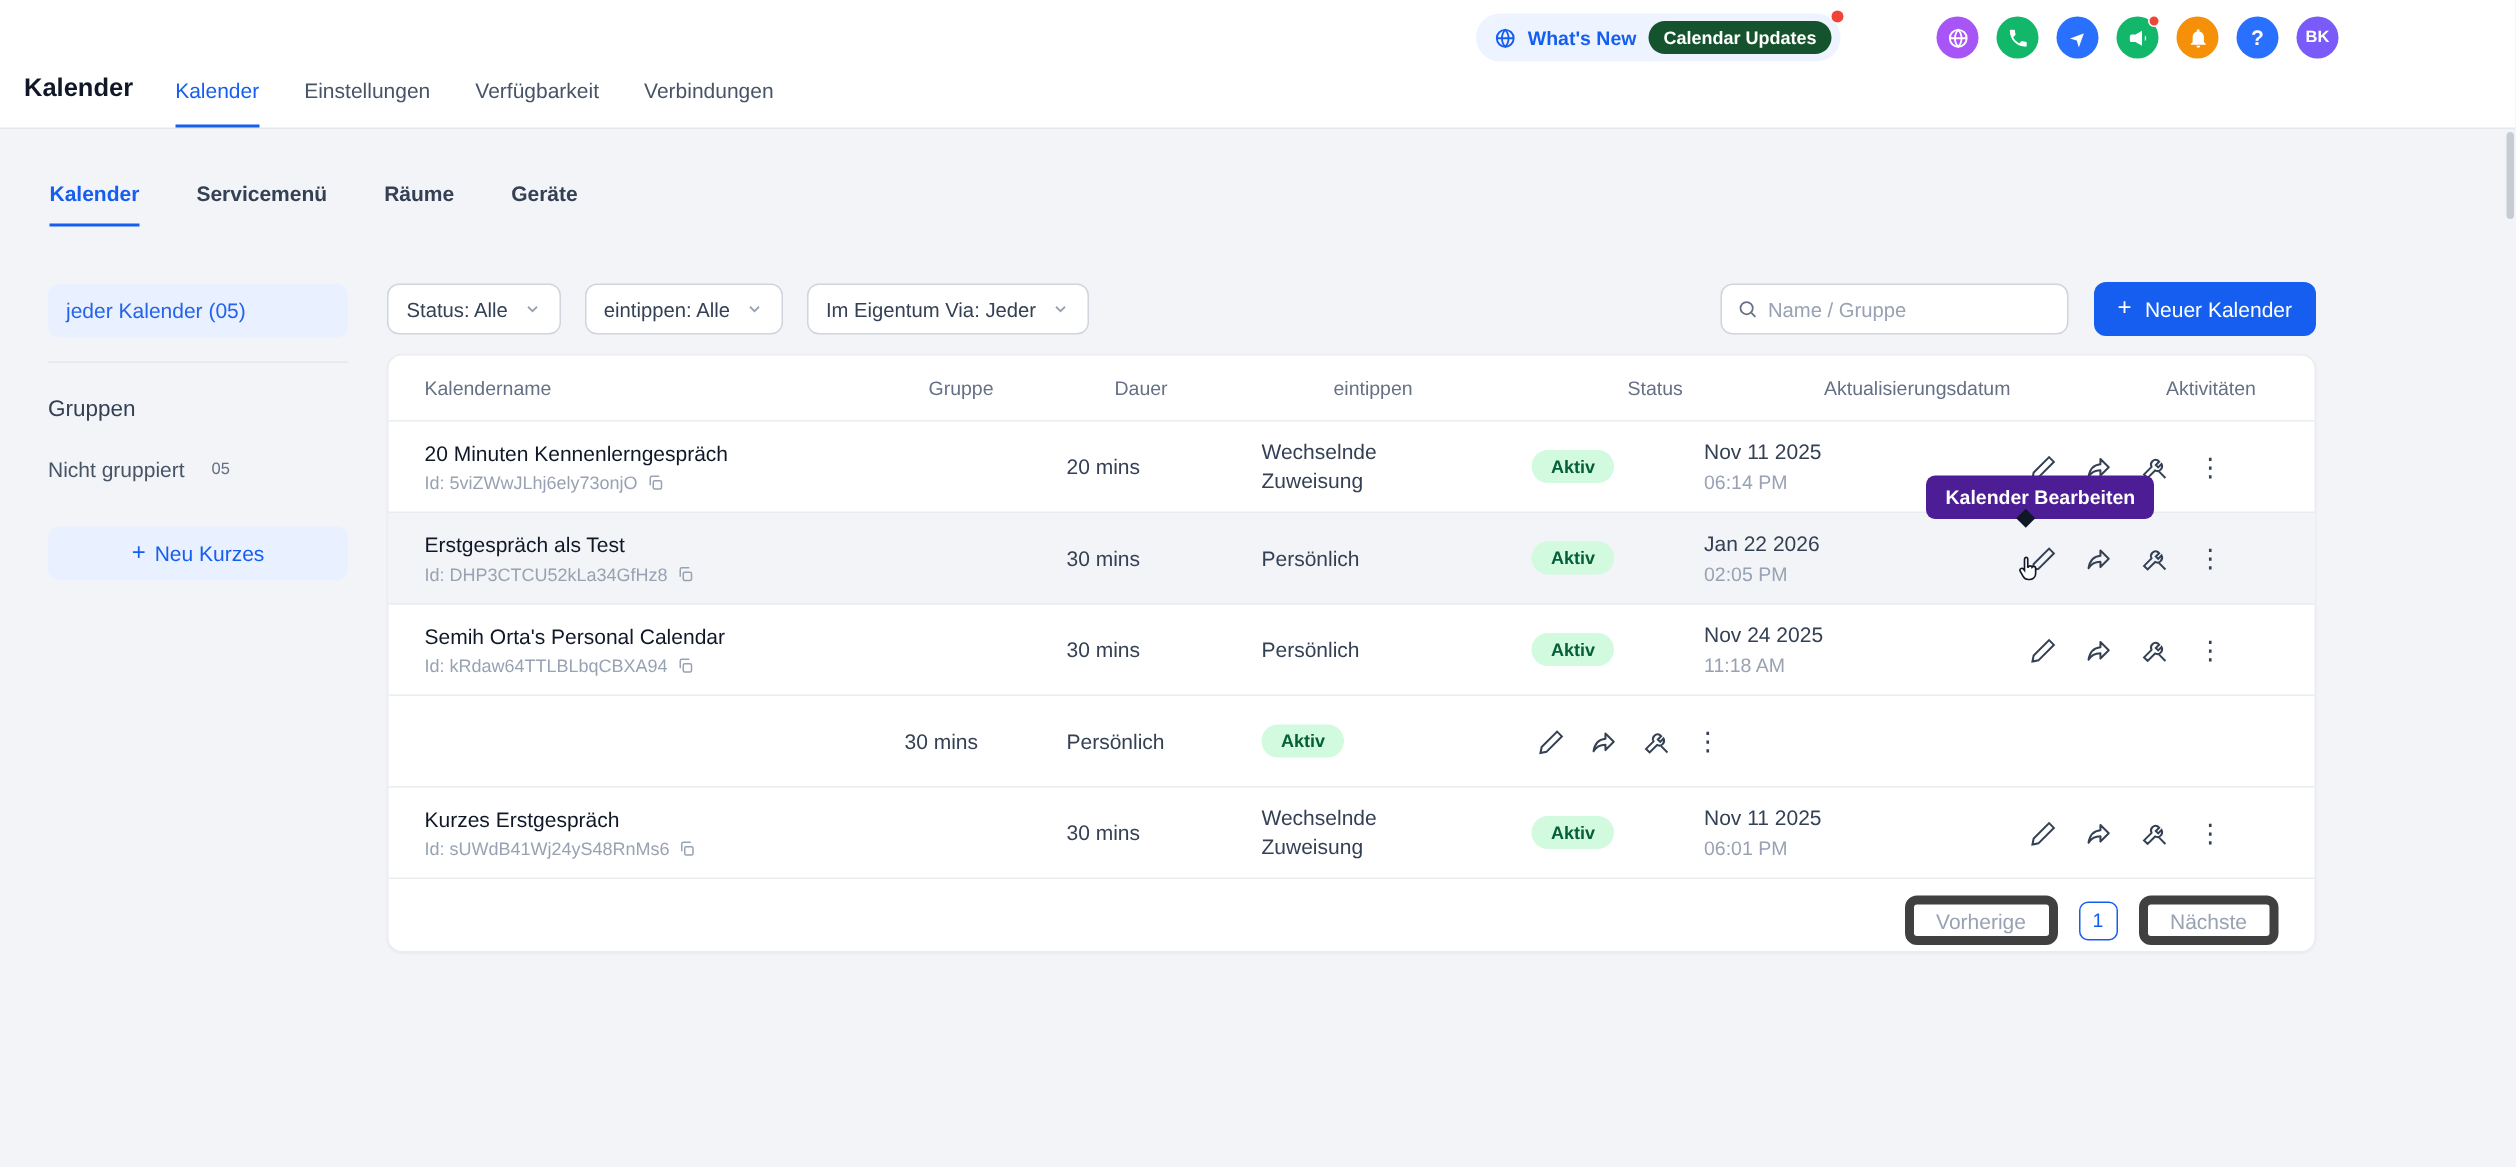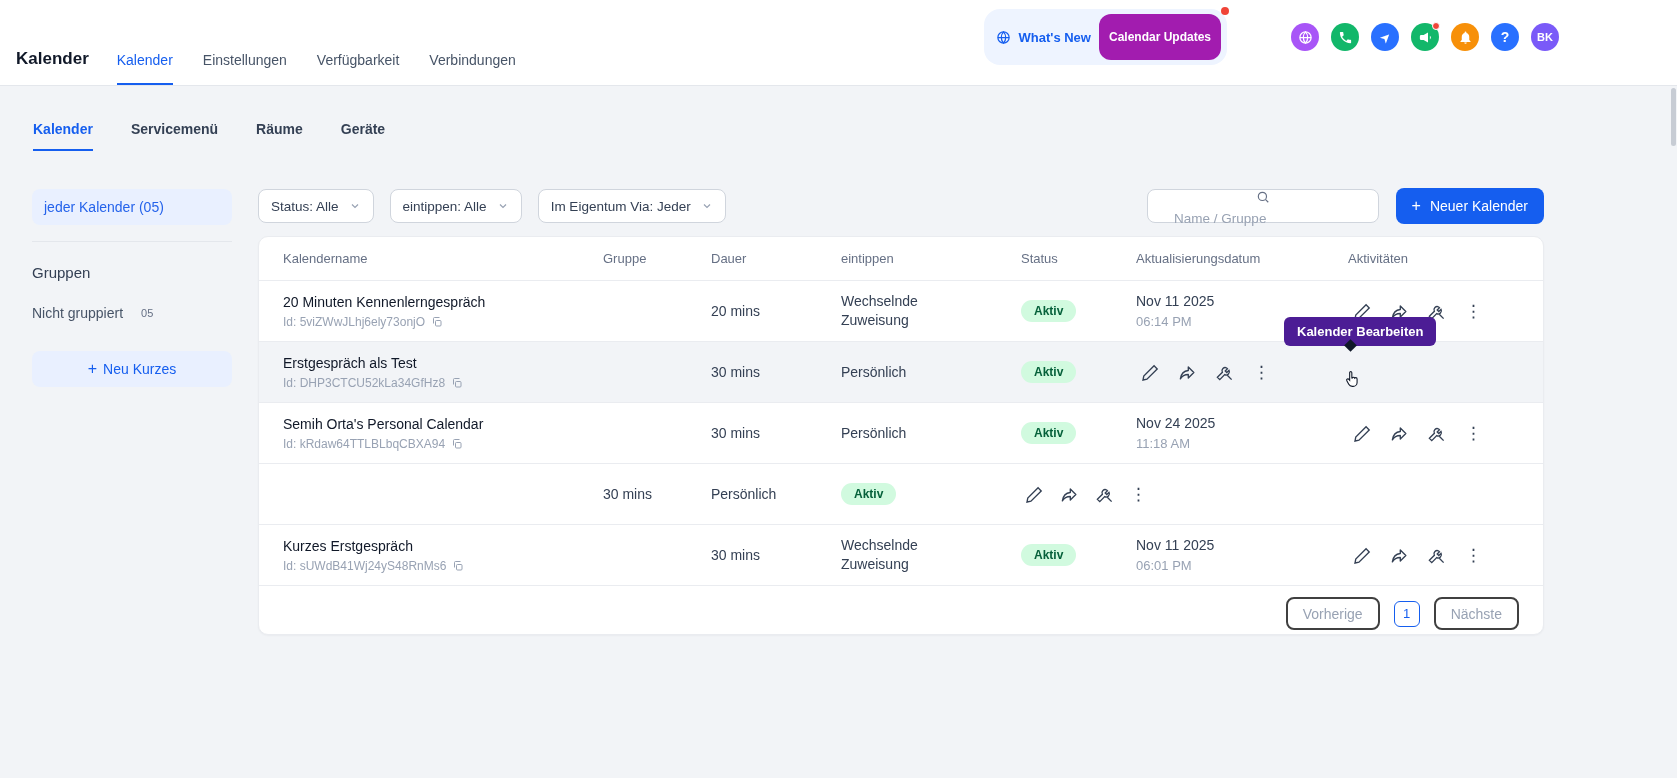--- a/index.html
+++ b/index.html
@@ -4,21 +4,21 @@
 <style>
   * { margin:0; padding:0; box-sizing:border-box; }
   html,body { width:1677px; height:778px; overflow:hidden; }
   body { font-family:"Liberation Sans", sans-serif; background:#f2f4f7; position:relative; color:#344054; }
 
   
   .topbar { position:absolute; top:0; left:0; right:0; height:86px; background:#fff; border-bottom:1px solid #e4e7ec; }
   .top-right { position:absolute; top:9px; right:118px; display:flex; align-items:center; gap:12px; }
   .whatsnew-group { position:relative; display:flex; align-items:center; gap:8px; background:#eef4ff; border-radius:16px; padding:5px 6px 5px 12px; margin-right:52px; cursor:pointer; }
   .whatsnew-label { color:#155eef; font-size:13px; font-weight:700; }
-  .cal-updates-pill { background:#a21caf; color:#fff; font-size:12px; font-weight:700; border-radius:12px; padding:16px 10px; }
+  .cal-updates-pill { background:#14532d; color:#fff; font-size:12px; font-weight:700; border-radius:12px; padding:4px 10px; }
   .red-dot { position:absolute; width:8px; height:8px; background:#f04438; border-radius:50%; top:-2px; right:-2px; }
   .circle-btn { position:relative; width:28px; height:28px; border-radius:50%; display:flex; align-items:center; justify-content:center; color:#fff; cursor:pointer; flex:none; }
   .circle-btn svg { width:15px; height:15px; }
   .c-purple { background:#a855f7; }
   .c-green  { background:#12b76a; }
   .c-blue   { background:#2970ff; }
   .c-orange { background:#f79009; }
   .c-avatar { background:#7a5af8; font-size:11px; font-weight:700; }
   .mega-dot { position:absolute; width:8px; height:8px; background:#f04438; border:1px solid #fff; border-radius:50%; top:-1px; right:-1px; }
   .rocket-glyph { display:inline-block; transform:rotate(-45deg); font-size:13px; line-height:1; }
@@ -42,49 +42,49 @@
   .groups-heading { margin-top:22px; font-size:15px; font-weight:500; color:#344054; }
   .ungrouped-row { margin-top:24px; display:flex; align-items:center; gap:10px; font-size:14px; color:#475467; cursor:pointer; }
   .count-badge { background:#f2f4f7; color:#667085; font-size:11px; padding:2px 8px; border-radius:10px; }
   .new-group-btn { margin-top:30px; width:100%; height:36px; background:#e9f0ff; color:#155eef; border:none; border-radius:8px; font-size:14px; font-weight:500; display:flex; align-items:center; justify-content:center; gap:6px; cursor:pointer; font-family:inherit; }
 
   
   .filters-row { position:absolute; left:258px; top:188px; width:1286px; display:flex; align-items:center; }
   .filter-btn { height:34px; background:#fff; border:1px solid #d0d5dd; border-radius:8px; padding:0 12px; display:flex; align-items:center; gap:10px; font-size:13.5px; color:#344054; margin-right:16px; cursor:pointer; font-family:inherit; }
   .chev { width:12px; height:12px; color:#98a2b3; }
   .flex-spacer { flex:1; }
-  .search-box { width:232px; height:34px; background:#fff; border:1px solid #d0d5dd; border-radius:8px; display:flex; align-items:center; gap:7px; padding:0 10px; margin-right:17px;flex-direction:column; }
+  .search-box { width:232px; height:34px; background:#fff; border:1px solid #d0d5dd; border-radius:8px; display:flex; align-items:center; gap:7px; padding:0 10px; margin-right:17px; }
   .search-box svg { width:14px; height:14px; color:#667085; flex:none; }
   .search-box input { border:none; outline:none; flex:1; font-size:13.5px; font-family:inherit; color:#344054; background:transparent; }
   .search-box input::placeholder { color:#98a2b3; }
   .new-cal-btn { height:36px; background:#155eef; color:#fff; border:none; border-radius:8px; padding:0 16px; font-size:14px; font-weight:500; display:flex; align-items:center; gap:9px; cursor:pointer; font-family:inherit; }
   .plus-glyph { font-size:16px; font-weight:400; line-height:1; }
 
   
   .table-card { position:absolute; left:258px; top:236px; width:1286px; height:399px; background:#fff; border:1px solid #eaecf0; border-radius:10px; box-shadow:0 1px 2px rgba(16,24,40,.04); }
   .grid-row { display:grid; grid-template-columns:320px 108px 130px 180px 115px 212px 1fr; padding:0 24px; align-items:center; }
-  .thead { height:44px; font-size:13px; color:#667085; border-bottom:1px solid #eaecf0; }
+  .thead { height:44px; font-size:13px; color:#667085; border-bottom:1px solid #eaecf0;gap:16px; }
   .trow { height:61px; border-bottom:1px solid #eaecf0; cursor:pointer; }
   .trow.hovered { background:#f2f4f7; }
   .cal-name { font-size:14px; color:#101828; margin-bottom:5px; }
   .cal-id { font-size:12px; color:#98a2b3; display:flex; align-items:center; gap:6px; }
   .cal-id svg { width:12px; height:12px; color:#98a2b3; cursor:pointer; }
   .cell { font-size:14px; color:#344054; }
   .wrap-cell { max-width:120px; line-height:1.35; }
   .status-badge { display:inline-block; background:#d1fadf; color:#05603a; font-size:12px; font-weight:600; padding:4px 13px; border-radius:12px; }
   .date-main { font-size:14px; color:#344054; margin-bottom:5px; }
   .date-sub { font-size:13px; color:#98a2b3; }
   .actions { display:flex; align-items:center; gap:16px; padding-left:4px; }
   .action-btn { background:none; border:none; width:21px; height:21px; color:#344054; cursor:pointer; padding:0; display:flex; align-items:center; justify-content:center; }
   .action-btn svg { width:19px; height:19px; }
   .kebab-btn { font-size:17px; color:#344054; font-family:inherit; }
 
   
   .pagination { display:flex; justify-content:flex-end; align-items:center; gap:14px; padding:11px 24px; }
-  .pg-btn { height:33px; padding:0 15px; background:#fff; border:2px solid #404040; border-radius:8px; font-size:14px; color:#98a2b3; cursor:pointer; font-family:inherit; }
+  .pg-btn { height:33px; padding:0 15px; background:#fff; border:6px solid #404040; border-radius:8px; font-size:14px; color:#98a2b3; cursor:pointer; font-family:inherit; }
   .pg-page { width:26px; height:26px; border:1px solid #155eef; color:#155eef; background:#fff; border-radius:6px; font-size:13px; display:flex; align-items:center; justify-content:center; cursor:pointer; }
 
   
   .tooltip { position:absolute; left:1284px; top:317px; height:29px; line-height:29px; background:#4c1d95; color:#fff; font-size:13px; font-weight:600; padding:0 13px; border-radius:6px; z-index:20; white-space:nowrap; }
   .tooltip::after { content:""; position:absolute; bottom:-4px; left:62px; width:9px; height:9px; background:#101828; transform:rotate(45deg); }
   .cursor-pointer { position:absolute; left:1342px; top:369px; width:20px; height:22px; z-index:21; }
 
   .scroll-thumb { position:absolute; right:1px; top:88px; width:5px; height:58px; background:#c7ccd4; border-radius:3px; }
 </style>
 </head>
@@ -261,20 +261,24 @@
         <svg viewBox="0 0 24 24" fill="none" stroke="currentColor" stroke-width="2">
             <rect x="9" y="9" width="11" height="11" rx="2"></rect>
             <path d="M5 15V5a2 2 0 0 1 2-2h10"></path>
           </svg>
       </div>
     </div>
     <div class="cell"></div>
     <div class="cell">30 mins</div>
     <div class="cell wrap-cell">Persönlich</div>
     <div><span class="status-badge">Aktiv</span></div>
+    <div>
+      <div class="date-main">Jan 22 2026</div>
+      <div class="date-sub">02:05 PM</div>
+    </div>
     <div class="actions">
       <button class="action-btn">
           <svg viewBox="0 0 24 24" fill="none" stroke="currentColor" stroke-width="1.7">
             <path d="M16.5 3.5l4 4L7.5 20.5l-5 1 1-5L16.5 3.5z"></path>
           </svg>
         </button>
       <button class="action-btn">
           <svg viewBox="0 0 24 24" fill="none" stroke="currentColor" stroke-width="1.7" stroke-linejoin="round">
             <path d="M13 5l7 7-7 7v-4.5C8 14.5 5 16.5 3 20c1-6.5 4-10 10-10.5V5z"></path>
           </svg>

